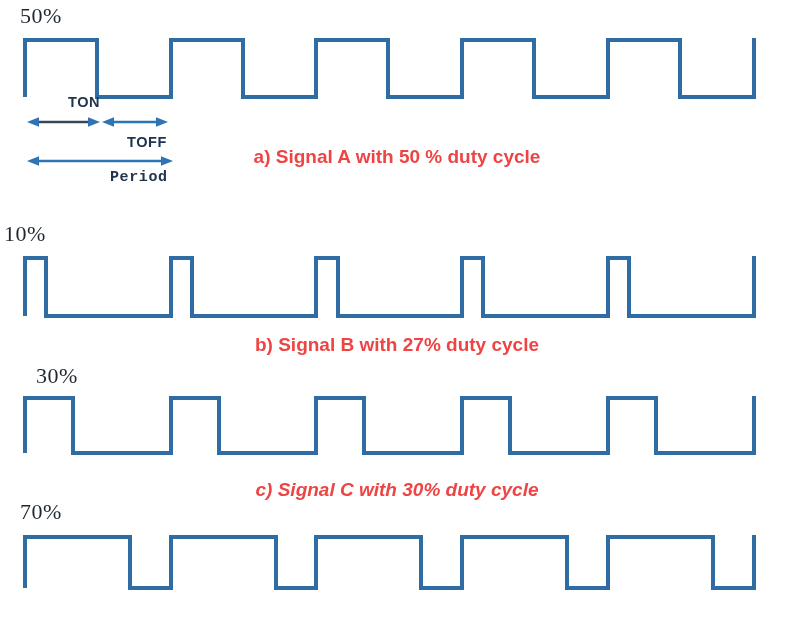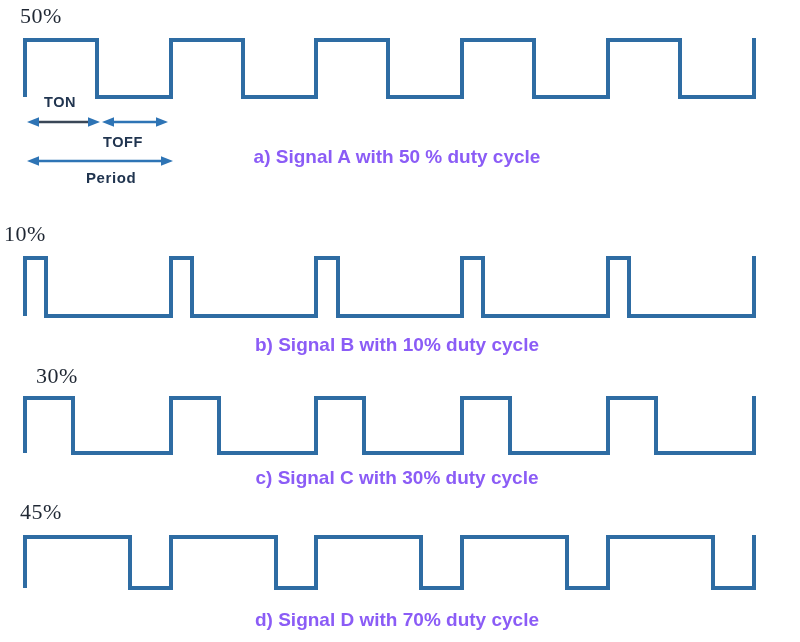--- a/index.html
+++ b/index.html
@@ -17,28 +17,29 @@
     font-family: "Liberation Serif", serif;
     font-size: 22px;
     color: #1F2733;
     letter-spacing: 0.5px;
   }
   .caption {
     left: 0; width: 794px; text-align: center;
     font-family: "Liberation Sans", sans-serif;
     font-weight: bold;
     font-size: 19px;
-    color: #8b5cf6;
+    color: #ef4444;
   }
   .ann {
     font-family: "Liberation Sans", sans-serif;
     font-weight: bold;
     font-size: 14.5px;
     color: #20344F;
     letter-spacing: 0.6px;
+    margin-left: 24px;
   }
   .ann.period { font-size: 15px; }
 </style>
 </head>
 <body>
 
 <div class="canvas">
 
   <svg id="wave-svg" width="800" height="642" viewBox="0 0 800 642">
       <path d="M 25 97 L 25 40 L 96.97579999999999 40 L 96.97579999999999 97 L 170.7 97 L 170.7 40 L 242.67579999999998 40 L 242.67579999999998 97 L 316.4 97 L 316.4 40 L 388.37579999999997 40 L 388.37579999999997 97 L 462.09999999999997 97 L 462.09999999999997 40 L 534.0758 40 L 534.0758 97 L 607.8 97 L 607.8 40 L 679.7757999999999 40 L 679.7757999999999 97 L 753.5 97 L 753.5 40 L 755.5 40" fill="none" stroke="#2E6CA3" stroke-width="4" stroke-linejoin="miter" shape-rendering="crispEdges"></path>
@@ -58,24 +59,23 @@
       <g>
         <line x1="37" y1="161" x2="163" y2="161" stroke="#2E74B5" stroke-width="2.6"></line>
         <polygon points="27,161 39,156.2 39,165.8" fill="#2E74B5"></polygon>
         <polygon points="173,161 161,156.2 161,165.8" fill="#2E74B5"></polygon>
       </g>
     </svg>
 
   <div class="overlay pct" style="left:20px; top:3px;">50%</div>
   <div class="overlay pct" style="left:4px; top:221px;">10%</div>
   <div class="overlay pct" style="left:36px; top:363px;">30%</div>
-  <div class="overlay pct" style="left:20px; top:499px;">45%</div>
+  <div class="overlay pct" style="left:20px; top:499px;">70%</div>
 
   <div class="overlay ann" style="left:44px; top:94px;">TON</div>
   <div class="overlay ann" style="left:103px; top:134px;">TOFF</div>
-  <div class="overlay ann period" style="left:86px; top:169px;">Period</div>
+  <div class="overlay ann period" style="left:86px; top:169px;font-family:Liberation Mono, monospace;">Period</div>
 
   <div class="overlay caption" style="top:146px;">a) Signal A with 50 % duty cycle</div>
-  <div class="overlay caption" style="top:334px;">b) Signal B with 10% duty cycle</div>
-  <div class="overlay caption" style="top:467px;">c) Signal C with 30% duty cycle</div>
-  <div class="overlay caption" style="top:609px;">d) Signal D with 70% duty cycle</div>
+  <div class="overlay caption" style="top:334px;">b) Signal B with 27% duty cycle</div>
+  <div class="overlay caption" style="top:479px;font-style:italic;">c) Signal C with 30% duty cycle</div>
 
 </div>
 
 </body></html>

